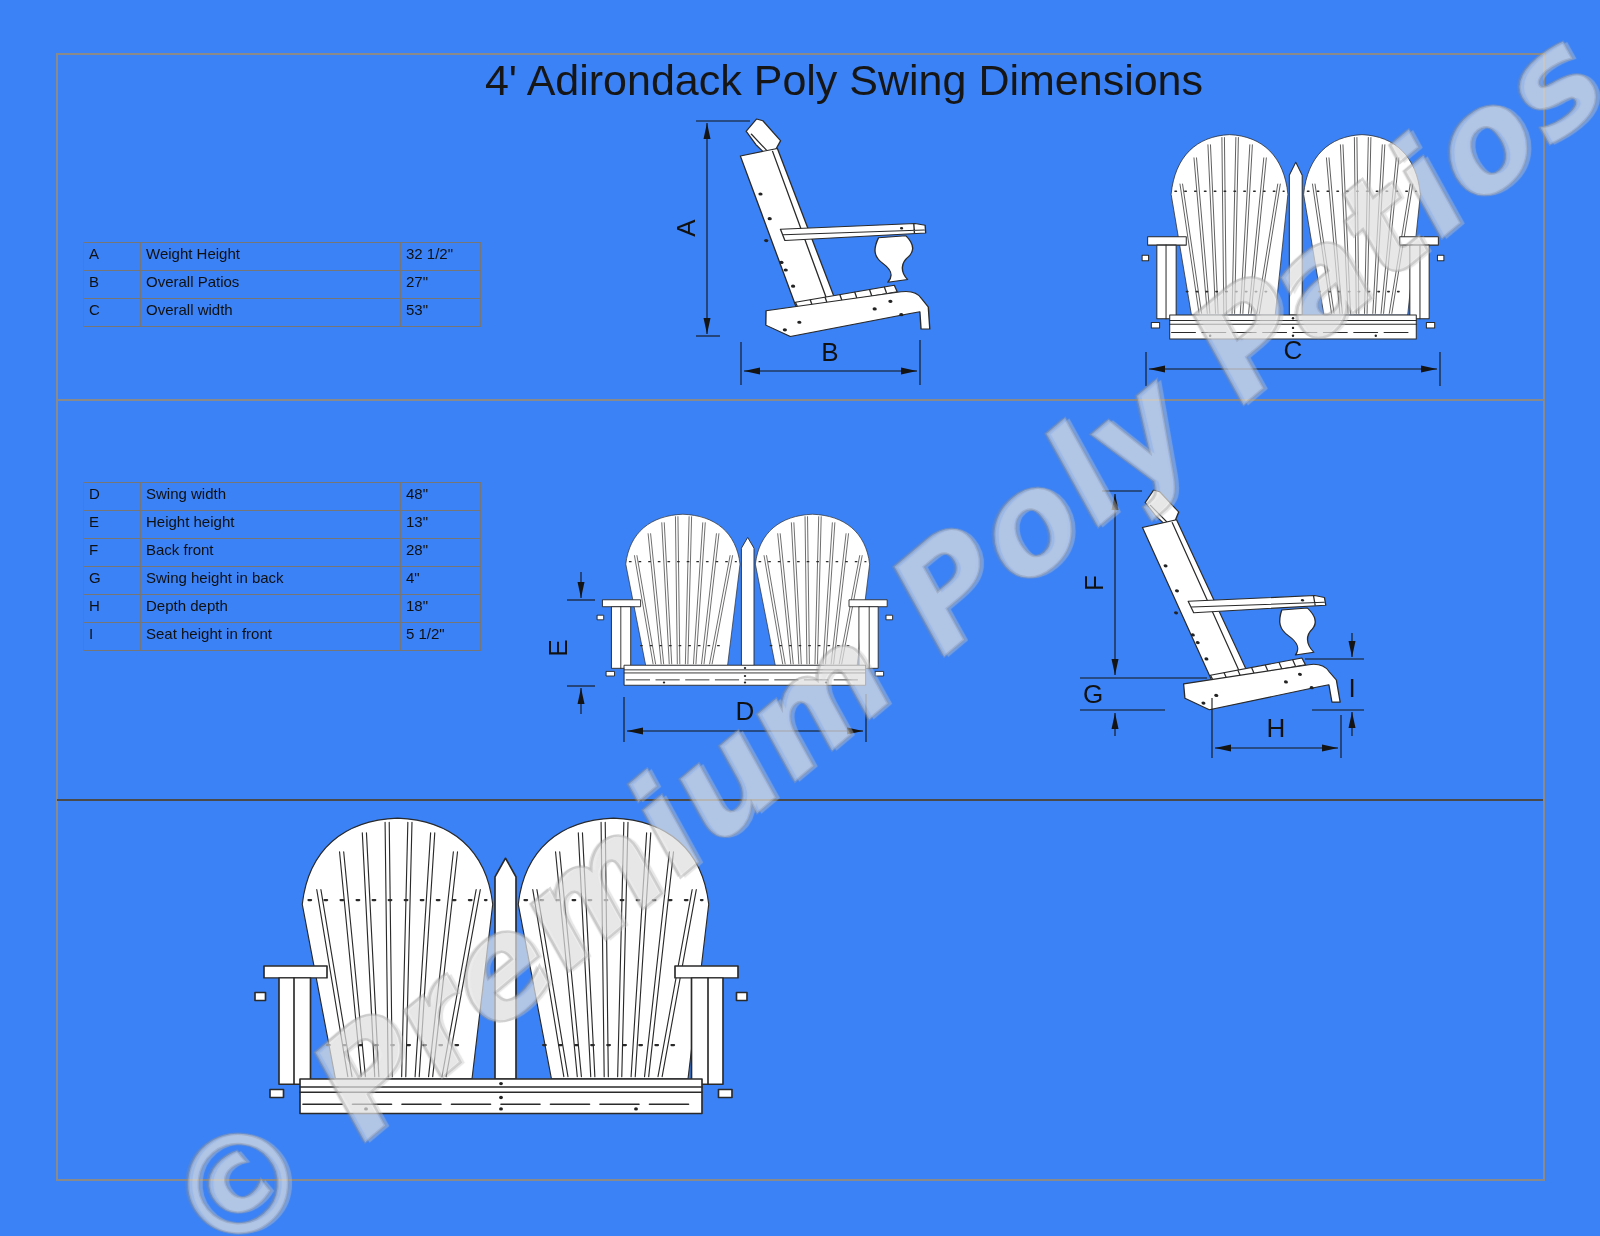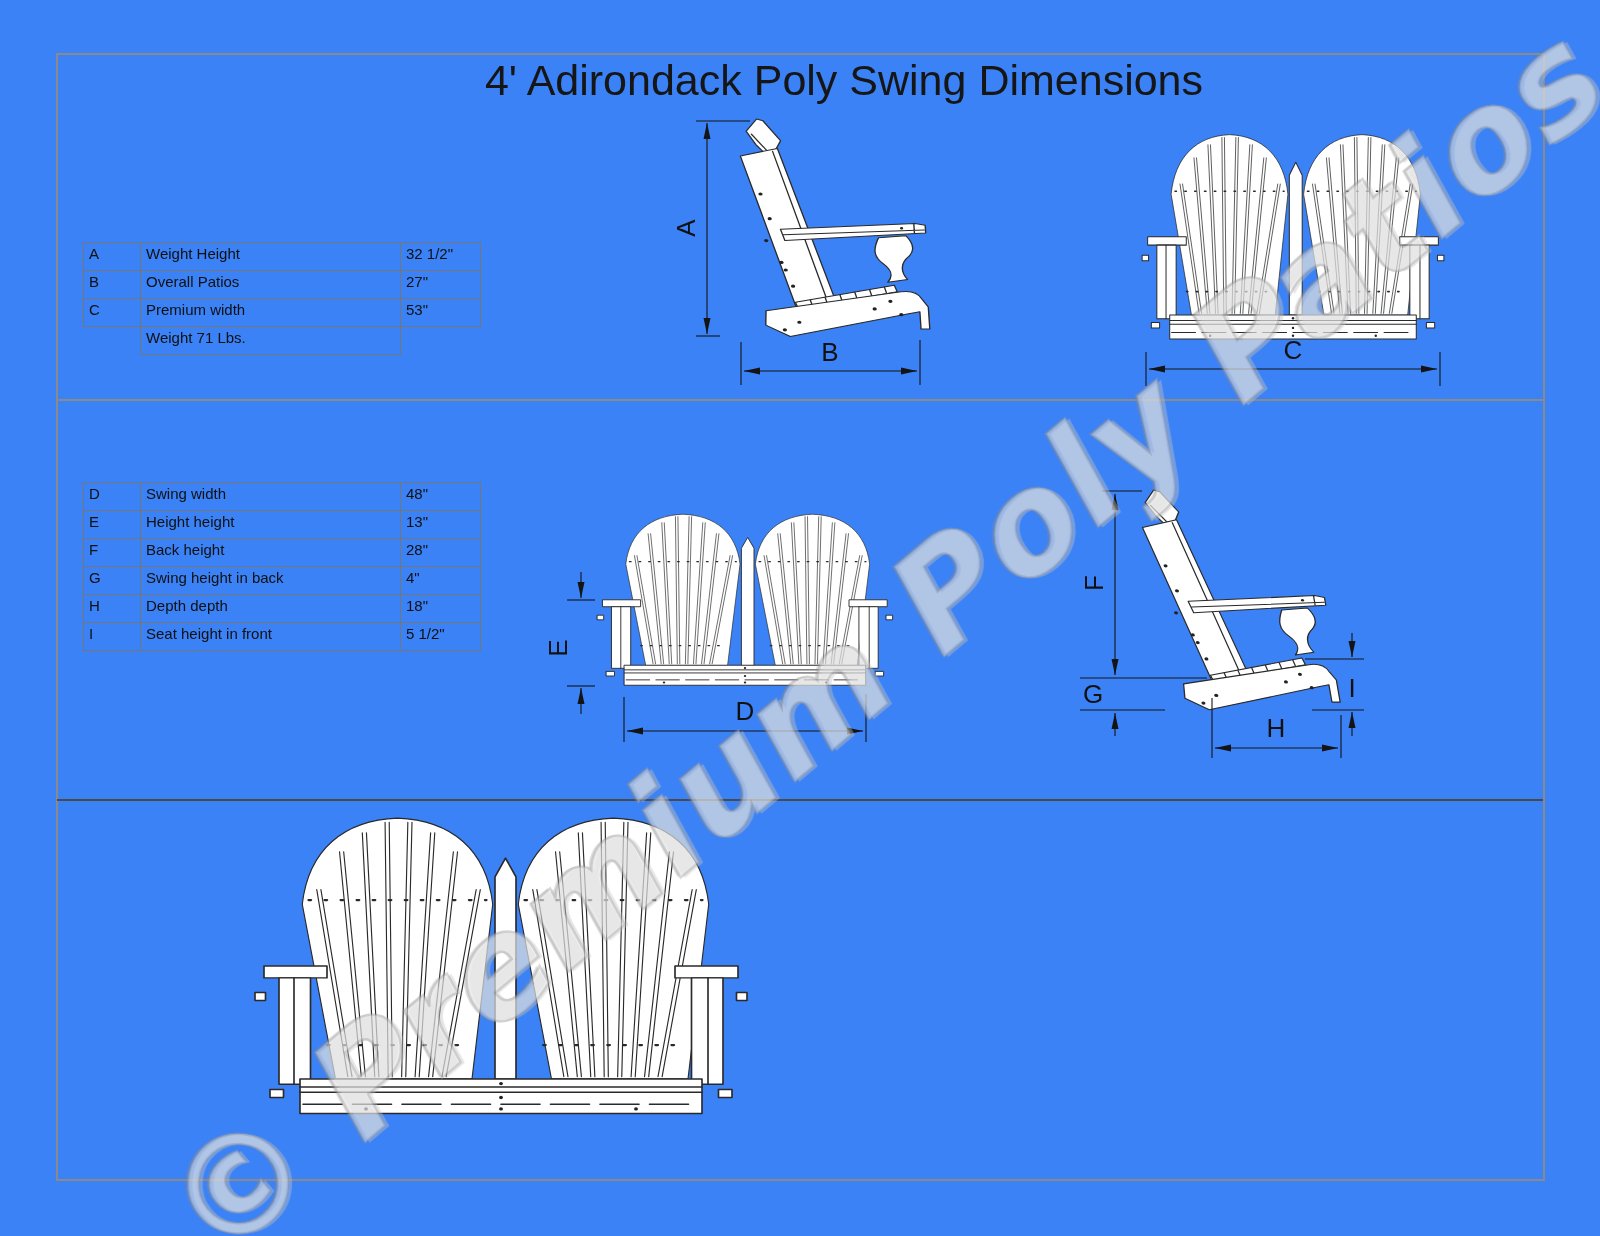--- a/index.html
+++ b/index.html
@@ -55,27 +55,22 @@
       <td>Weight Height</td>
       <td>32 1/2"</td>
     </tr>
     <tr>
       <td>B</td>
       <td>Overall Patios</td>
       <td>27"</td>
     </tr>
     <tr>
       <td>C</td>
-      <td>Premium width</td>
+      <td>Overall width</td>
       <td>53"</td>
-    </tr>
-    <tr>
-      <td class="ghost"></td>
-      <td>Weight 71 Lbs.</td>
-      <td class="ghost"></td>
     </tr>
   </tbody>
     </table>
 
   <table class="spec" id="table-seat">
     <colgroup>
         <col style="width:57px">
         <col style="width:260px">
         <col style="width:80px">
       </colgroup>
@@ -85,21 +80,21 @@
       <td>Swing width</td>
       <td>48"</td>
     </tr>
     <tr>
       <td>E</td>
       <td>Height height</td>
       <td>13"</td>
     </tr>
     <tr>
       <td>F</td>
-      <td>Back height</td>
+      <td>Back front</td>
       <td>28"</td>
     </tr>
     <tr>
       <td>G</td>
       <td>Swing height in back</td>
       <td>4"</td>
     </tr>
     <tr>
       <td>H</td>
       <td>Depth depth</td>

